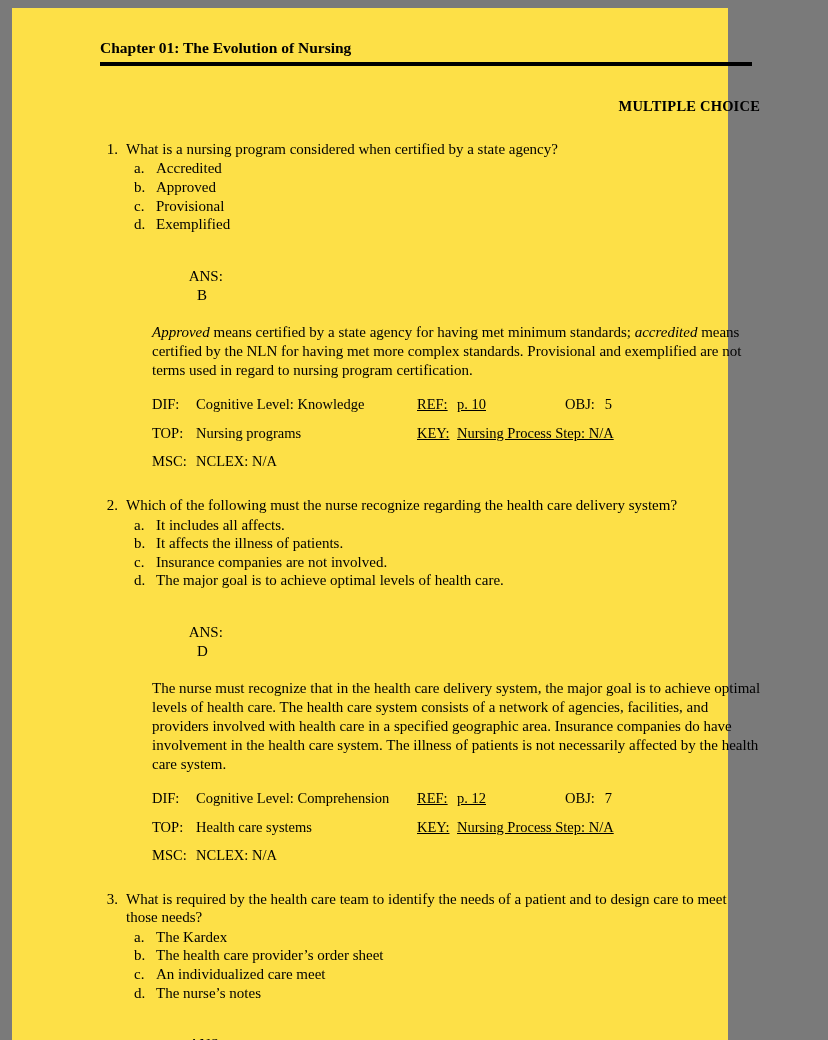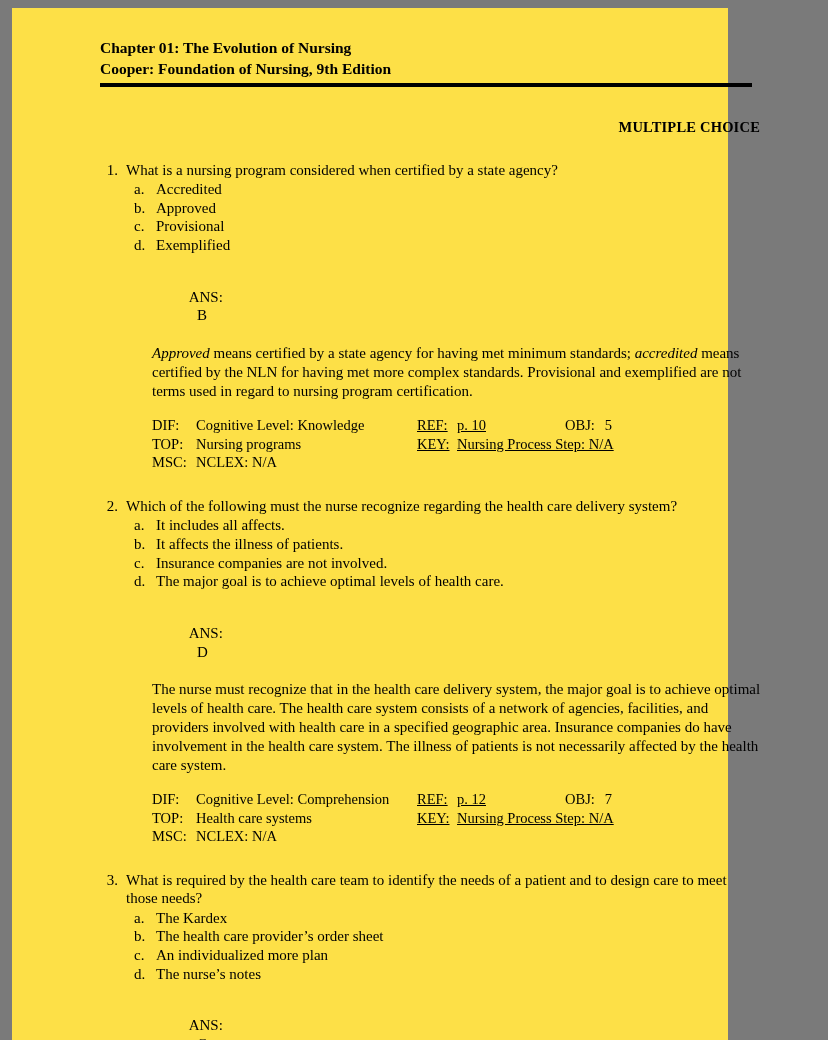--- a/index.html
+++ b/index.html
@@ -96,20 +96,21 @@
     font-style: italic;
   }
   .meta {
     margin-top: 15px;
     margin-left: 52px;
     font-size: 14.5px;
     line-height: 1.29;
   }
   .meta-row {
     display: flex;
+    margin-top: 10px;
   }
   .meta-col-a {
     width: 265px;
     flex: 0 0 265px;
     display: flex;
   }
   .meta-col-b {
     flex: 1 1 auto;
     display: flex;
     text-decoration: underline;
@@ -145,21 +146,20 @@
   }
 </style>
 </head>
 <body>
 
 <div class="page">
   <div class="content">
 
     <div class="doc-title">
       <div>Chapter 01: The Evolution of Nursing</div>
-      <div>Cooper: Foundation of Nursing, 9th Edition</div>
     </div>
     <div class="rule"></div>
 
     <div class="section-heading">MULTIPLE CHOICE</div>
 
     <div class="question-block">
       <div class="q-row">
         <div class="q-num">1.</div>
         <div class="q-text">What is a nursing program considered when certified by a state agency?</div>
       </div>
@@ -295,21 +295,21 @@
         <div class="choice-row">
           <div class="choice-letter">a.</div>
           <div class="choice-text">The Kardex</div>
         </div>
         <div class="choice-row">
           <div class="choice-letter">b.</div>
           <div class="choice-text">The health care provider’s order sheet</div>
         </div>
         <div class="choice-row">
           <div class="choice-letter">c.</div>
-          <div class="choice-text">An individualized more plan</div>
+          <div class="choice-text">An individualized care meet</div>
         </div>
         <div class="choice-row">
           <div class="choice-letter">d.</div>
           <div class="choice-text">The nurse’s notes</div>
         </div>
       </div>
       <div class="ans-block">
         <div class="ans-line">
           <span>ANS:</span>
           <span>&nbsp;&nbsp;</span><span>C</span>

